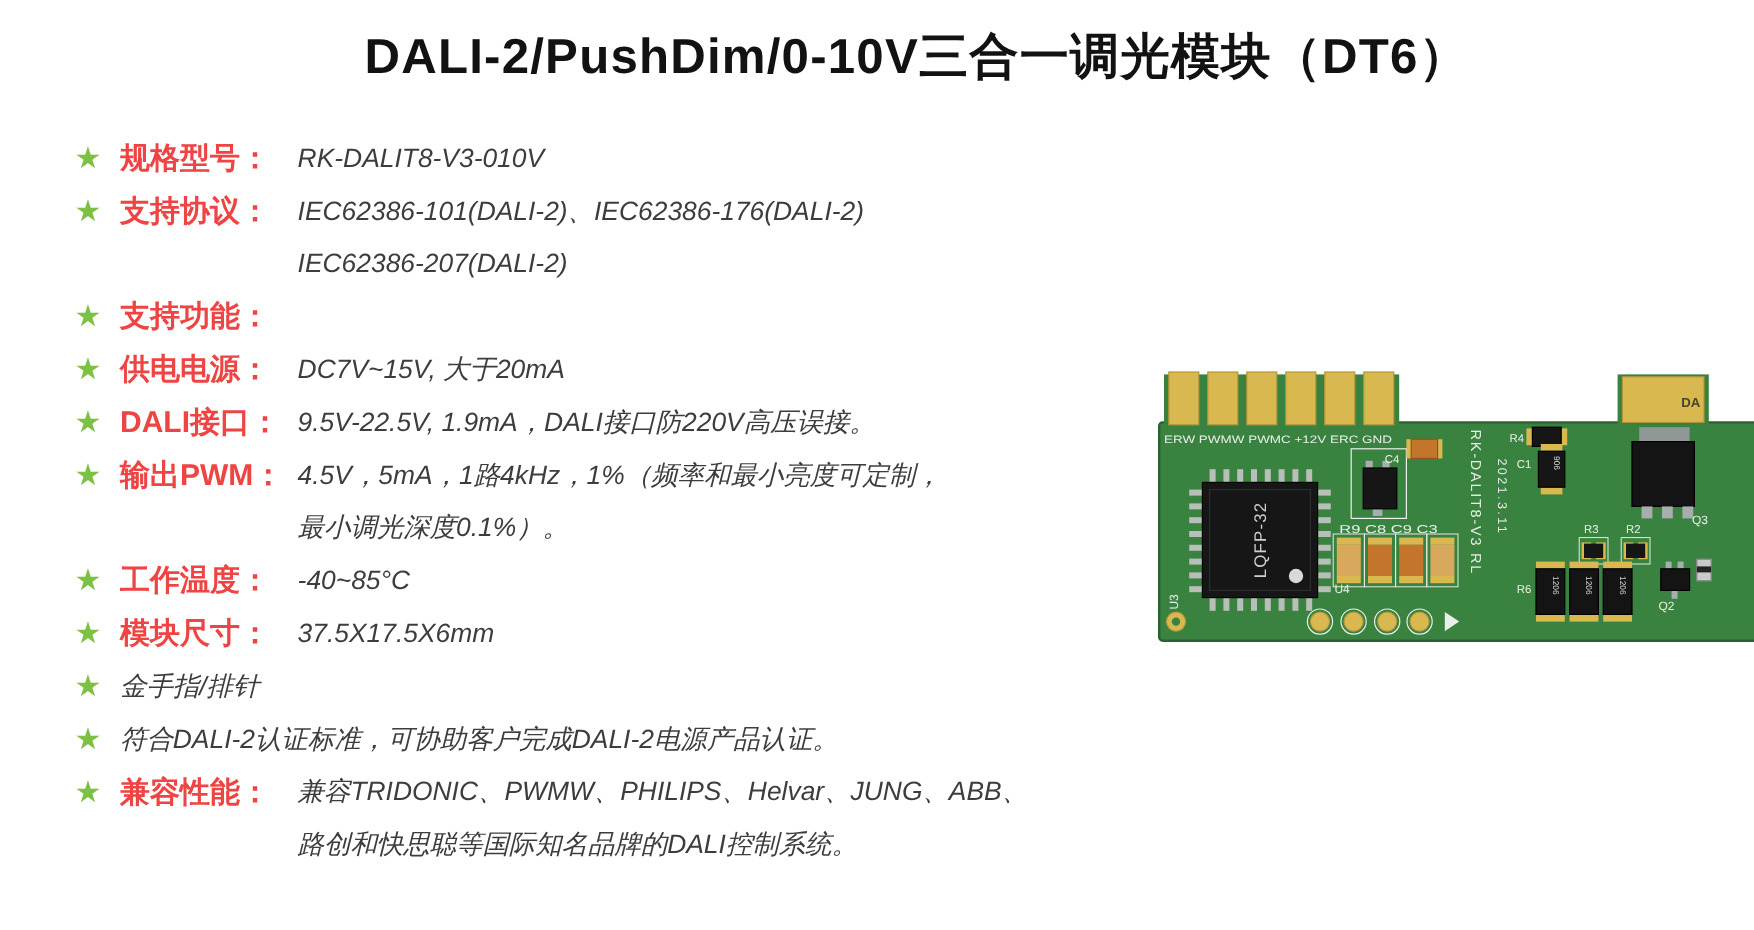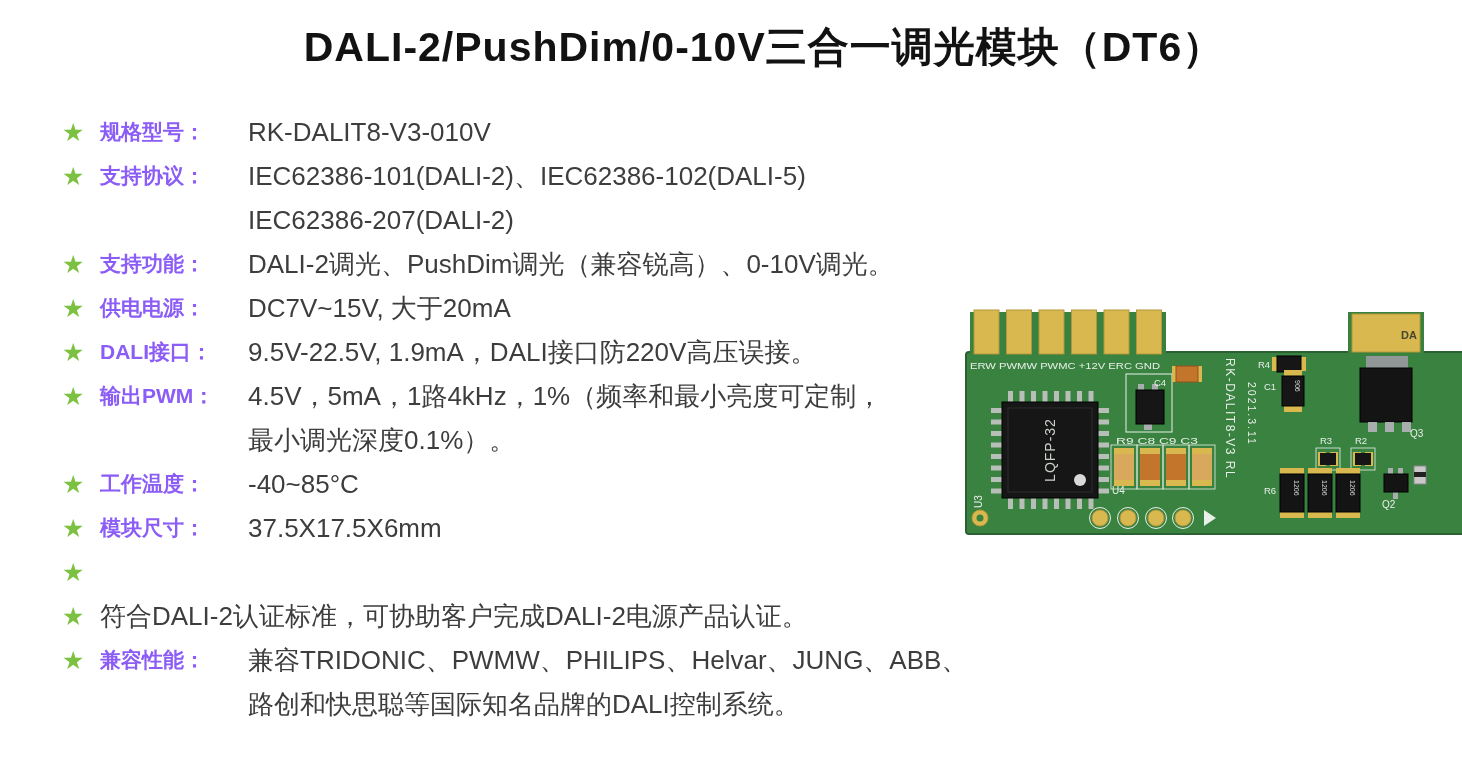--- a/index.html
+++ b/index.html
@@ -20,24 +20,24 @@
   .specs {
     position: absolute; left: 62px; top: 110px; width: 890px;
   }
   .spec-row { display: flex; align-items: flex-start; }
   .star {
     flex: 0 0 38px;
     font-size: 25px; color: #7cc142; line-height: 44px;
   }
   .spec-label {
     flex: 0 0 148px;
-    font-size: 21px; font-weight: bold; color: #8b5cf6; line-height: 44px;
+    font-size: 25px; font-weight: bold; color: #ef4444; line-height: 44px;
     white-space: nowrap;
   }
-  .spec-value { font-size: 26px; color: #3d3d3d; }
+  .spec-value { font-size: 22px; color: #3d3d3d; font-style: italic; }
   .value-line { line-height: 44px; white-space: nowrap; }
   .pcb-wrap { position: absolute; left: 948px; top: 306px; width: 514px; height: 230px; margin-left: 16px; }
   svg text { font-family: "Liberation Sans", "DejaVu Sans", sans-serif; }
 </style>
 </head>
 <body>
 
 <div class="page-title">DALI-2/PushDim/0-10V三合一调光模块（DT6）</div>
 
 <div class="specs">
@@ -47,31 +47,28 @@
     <span class="spec-label">规格型号：</span>
     <div class="spec-value">
       <div class="value-line">RK-DALIT8-V3-010V</div>
     </div>
   </div>
 
   <div class="spec-row">
     <span class="star">★</span>
     <span class="spec-label">支持协议：</span>
     <div class="spec-value">
-      <div class="value-line">IEC62386-101(DALI-2)、IEC62386-102(DALI-5)</div>
+      <div class="value-line">IEC62386-101(DALI-2)、IEC62386-176(DALI-2)</div>
       <div class="value-line">IEC62386-207(DALI-2)</div>
     </div>
   </div>
 
   <div class="spec-row">
     <span class="star">★</span>
     <span class="spec-label">支持功能：</span>
-    <div class="spec-value">
-      <div class="value-line">DALI-2调光、PushDim调光（兼容锐高）、0-10V调光。</div>
-    </div>
   </div>
 
   <div class="spec-row">
     <span class="star">★</span>
     <span class="spec-label">供电电源：</span>
     <div class="spec-value">
       <div class="value-line">DC7V~15V, 大于20mA</div>
     </div>
   </div>
 
@@ -103,20 +100,23 @@
   <div class="spec-row">
     <span class="star">★</span>
     <span class="spec-label">模块尺寸：</span>
     <div class="spec-value">
       <div class="value-line">37.5X17.5X6mm</div>
     </div>
   </div>
 
   <div class="spec-row">
     <span class="star">★</span>
+    <div class="spec-value">
+      <div class="value-line">金手指/排针</div>
+    </div>
   </div>
 
   <div class="spec-row">
     <span class="star">★</span>
     <div class="spec-value">
       <div class="value-line">符合DALI-2认证标准，可协助客户完成DALI-2电源产品认证。</div>
     </div>
   </div>
 
   <div class="spec-row">

